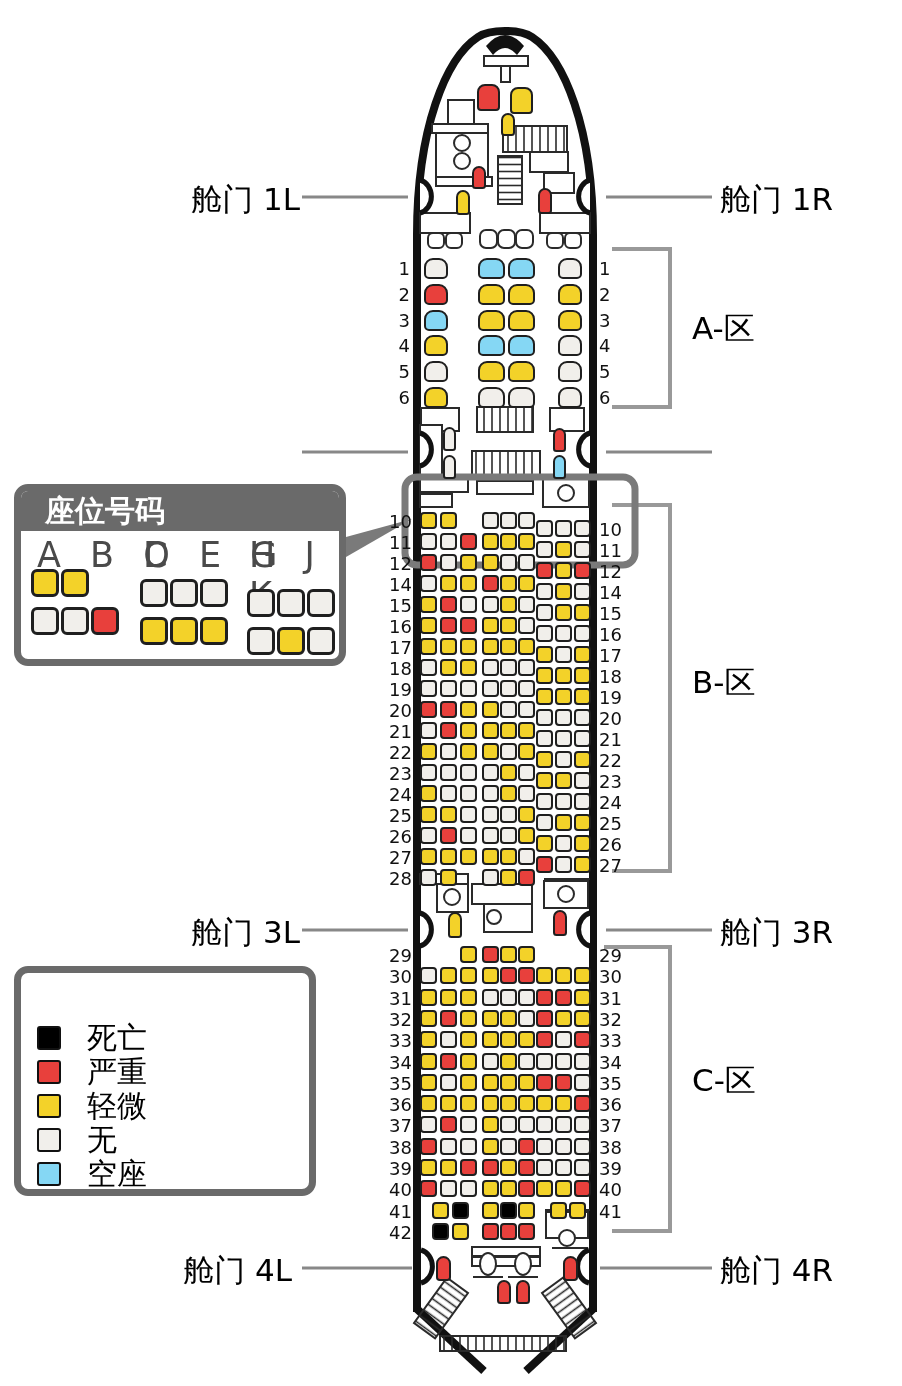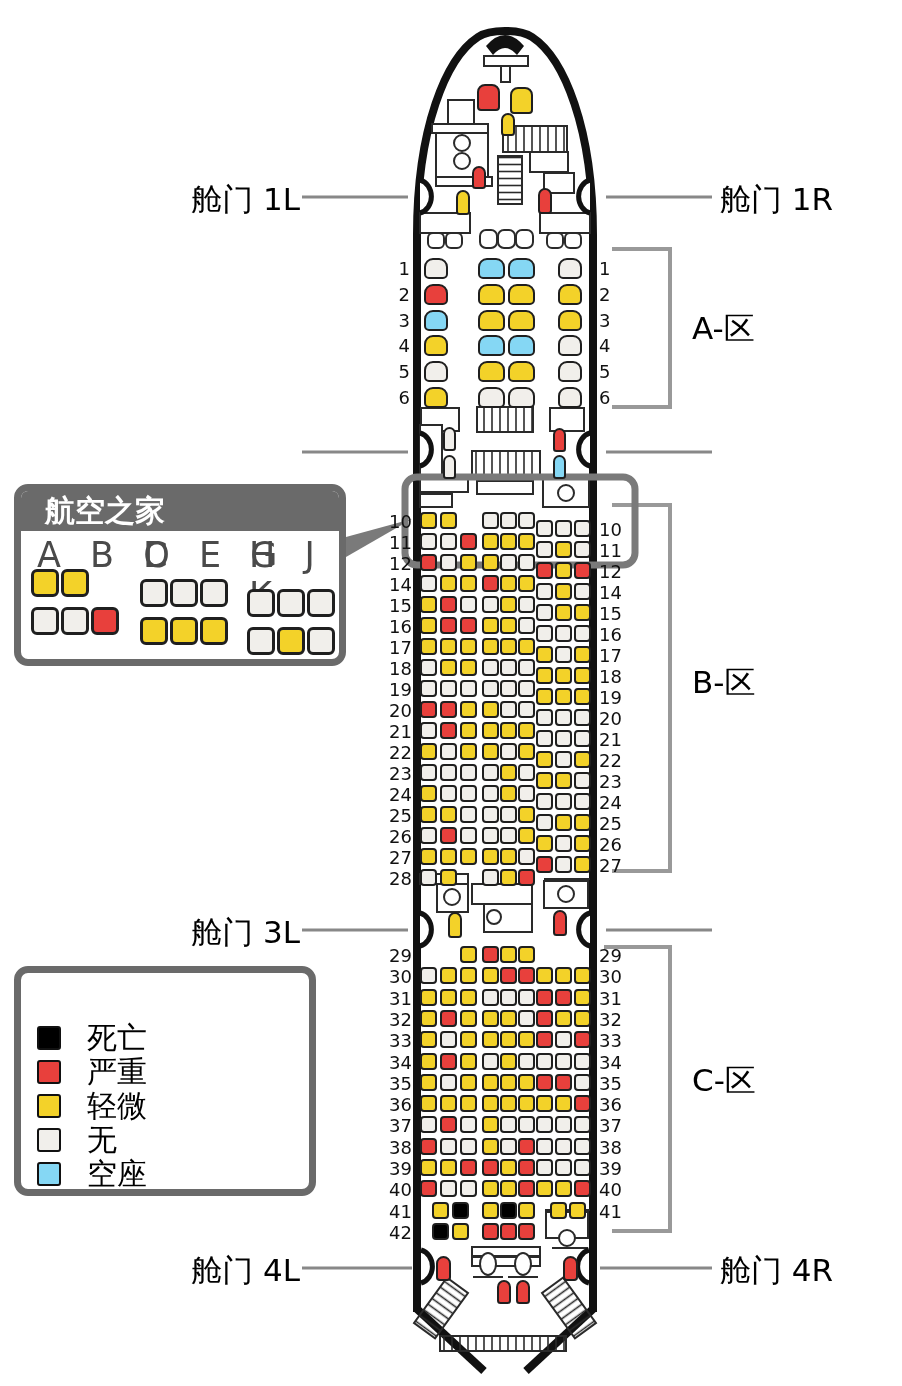--- a/index.html
+++ b/index.html
@@ -544,29 +544,30 @@
       <div class="seat pill" style="left: 553px; top: 910px; width: 14px; height: 26px; background: rgb(232, 64, 60);"></div>
       <div class="seat pill" style="left: 436px; top: 1256px; width: 15px; height: 25px; background: rgb(232, 64, 60);"></div>
       <div class="seat pill" style="left: 563px; top: 1256px; width: 15px; height: 25px; background: rgb(232, 64, 60);"></div>
       <div class="seat pill" style="left: 497px; top: 1280px; width: 14px; height: 24px; background: rgb(232, 64, 60);"></div>
       <div class="seat pill" style="left: 516px; top: 1280px; width: 14px; height: 24px; background: rgb(232, 64, 60);"></div>
     </div>
 
 <div class="door-label left" style="left:140px;top:179px;">舱门 1L</div>
 <div class="door-label" style="left:720px;top:179px;">舱门 1R</div>
 <div class="door-label left" style="left:140px;top:912px;">舱门 3L</div>
-<div class="door-label left" style="left:140px;top:1250px;">舱门 4L</div>
+<div class="door-label" style="left:720px;top:912px;">舱门 3R</div>
+<div class="door-label left" style="left:132px;top:1250px;">舱门 4L</div>
 <div class="door-label" style="left:720px;top:1250px;">舱门 4R</div>
 
 <div class="zone-label" style="left:692px;top:308px;">A-区</div>
 <div class="zone-label" style="left:692px;top:662px;">B-区</div>
 <div class="zone-label" style="left:692px;top:1060px;">C-区</div>
 
 <div class="legend-box" style="left:14px;top:484px;width:332px;height:182px;">
-  <div class="legend-head">航空之家</div>
+  <div class="legend-head">座位号码</div>
   <div class="letters" style="left:16px;">A B C</div>
   <div class="letters" style="left:122px;">D E G</div>
   <div class="letters" style="left:228px;">H J K</div>
   <div id="legend-seat-layer" style="position:absolute;left:0;top:0;width:100%;height:100%;">
         <div class="seat legend-seat" style="left: 10px; top: 78px; width: 28px; height: 28px; background: rgb(243, 210, 41);"></div>
         <div class="seat legend-seat" style="left: 40px; top: 78px; width: 28px; height: 28px; background: rgb(243, 210, 41);"></div>
         <div class="seat legend-seat" style="left: 10px; top: 116px; width: 28px; height: 28px; background: rgb(241, 239, 235);"></div>
         <div class="seat legend-seat" style="left: 40px; top: 116px; width: 28px; height: 28px; background: rgb(241, 239, 235);"></div>
         <div class="seat legend-seat" style="left: 70px; top: 116px; width: 28px; height: 28px; background: rgb(232, 64, 60);"></div>
         <div class="seat legend-seat" style="left: 119px; top: 88px; width: 28px; height: 28px; background: rgb(241, 239, 235);"></div>

